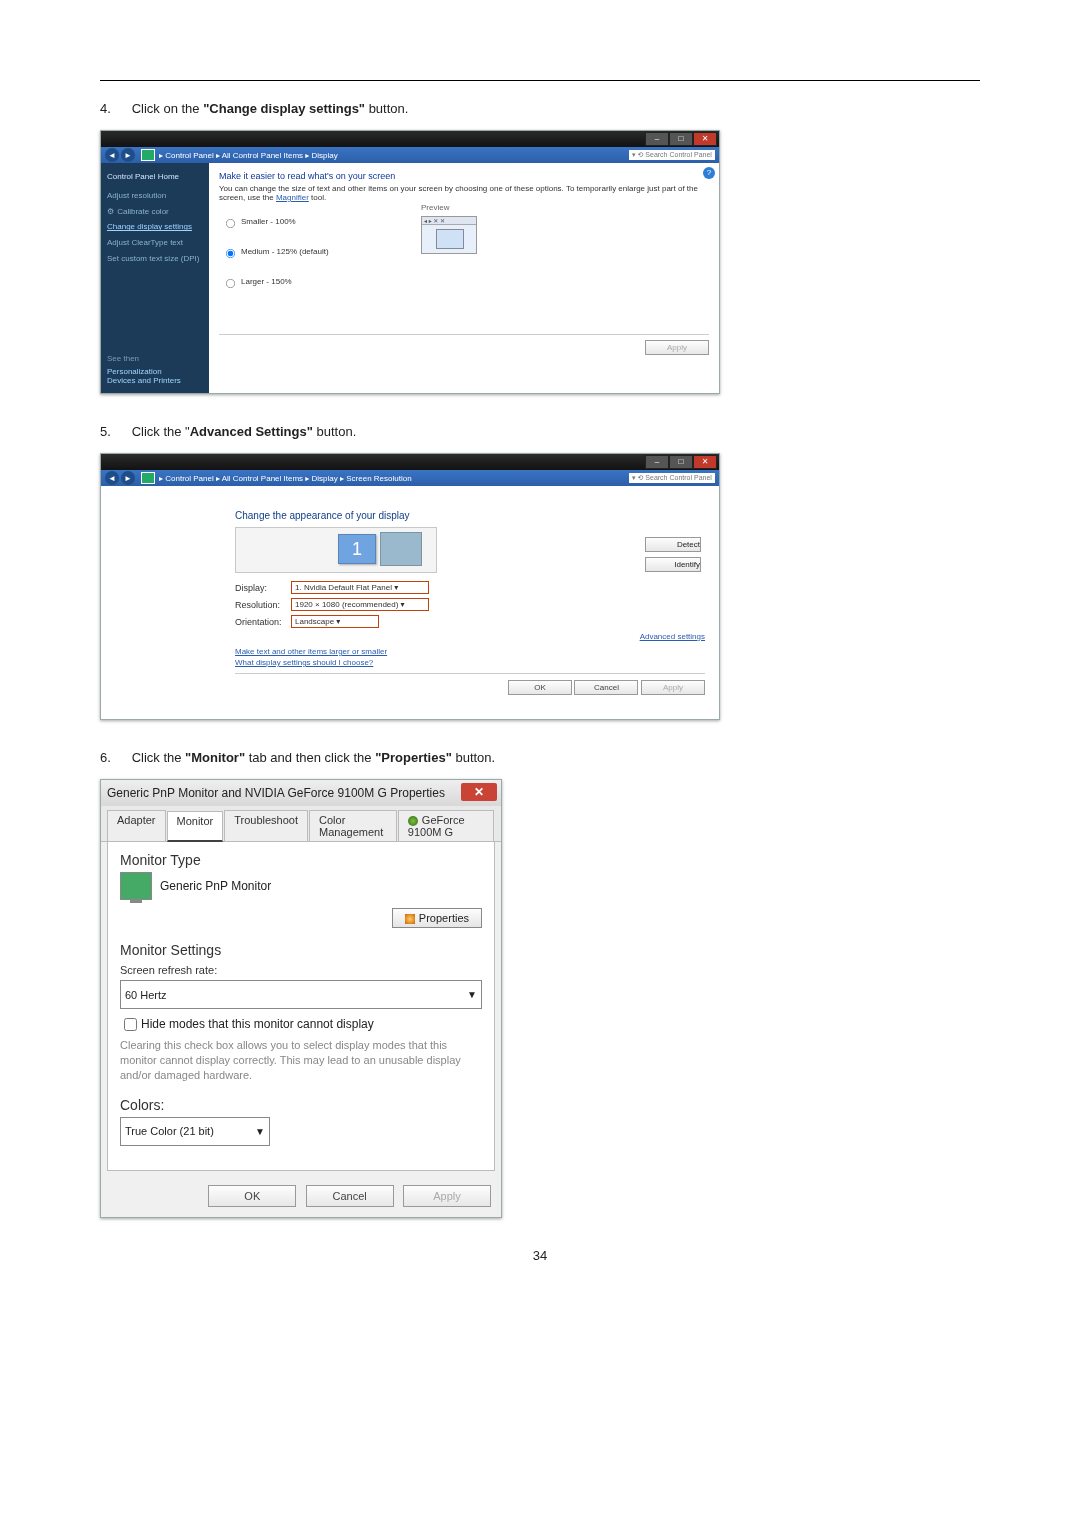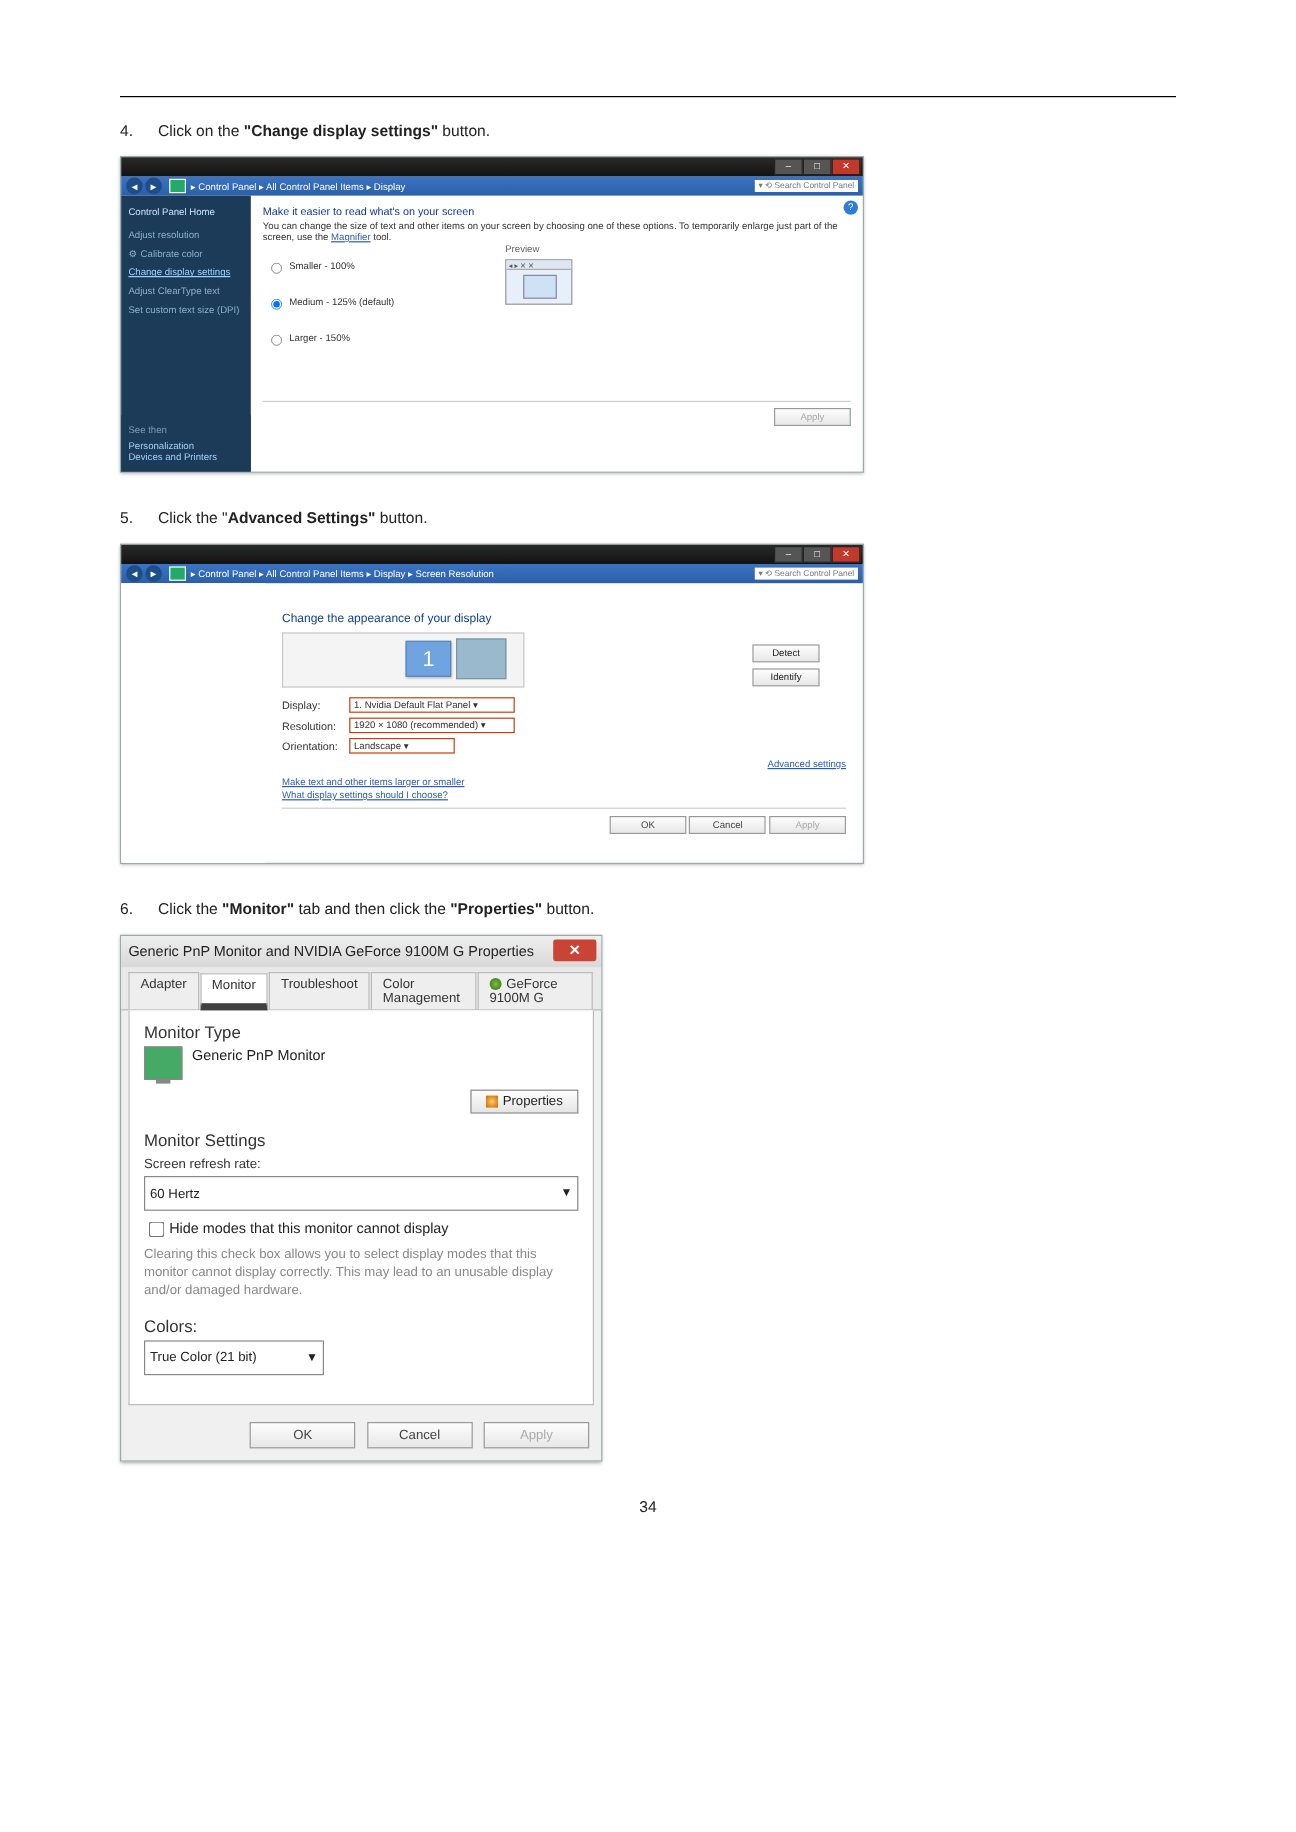--- a/index.html
+++ b/index.html
@@ -50,42 +50,42 @@
 .wbtn.dis{color:#aaa}
 .seealso{position:absolute;left:0;bottom:0;width:96px;background:#1b3b58;color:#9fd3ff;font-size:8px;padding:8px 6px}
 .seealso .hd{color:#7a9abb;margin-bottom:4px}
 
 
 .main2{flex:1;padding:24px 14px;position:relative}
 .main2 h4{color:#0f3f8b;font-weight:normal;font-size:10px;margin:0 0 6px}
 .dispbox{border:1px solid #c8c8c8;background:#f4f4f4;height:44px;width:200px;position:relative;margin-bottom:8px}
 .mon1{position:absolute;right:60px;top:6px;width:36px;height:28px;background:#6fa4e0;border:1px solid #5a85b8;color:#fff;text-align:center;line-height:28px;font-size:18px;box-shadow:1px 1px 2px rgba(0,0,0,.3)}
 .mon2{position:absolute;right:14px;top:4px;width:40px;height:32px;background:#9bb9cc;border:1px solid #7c95a5}
-.sidebtn{position:absolute;right:22px;display:inline-block;width:54px;padding:2px 0;font-size:8px;border:1px solid #999;background:linear-gradient(#fdfdfd,#e7e7e7);text-align:center}
+.sidebtn{position:absolute;right:4px;display:inline-block;width:54px;padding:2px 0;font-size:8px;border:1px solid #999;background:linear-gradient(#fdfdfd,#e7e7e7);text-align:right}
 .sidebtn.a{top:10px}.sidebtn.b{top:30px}
 .frow{display:flex;align-items:center;margin:4px 0;font-size:9px;color:#333}
 .frow label{width:56px}
 .fsel{border:1px solid #c2410c;background:#fff;font-size:8px;padding:1px 3px;min-width:130px;display:inline-block;position:relative}
 .advlnk{text-align:right;font-size:8px;margin:2px 0 6px}
 .advlnk a{color:#2a5db0;text-decoration:underline}
 .linklist a{color:#2a5db0;font-size:8px;text-decoration:underline;display:block;margin:2px 0}
 .btnrow{border-top:1px solid #ccc;margin-top:6px;padding-top:6px;text-align:right}
 
 
 .dlg{width:400px;font-size:12px;background:#f0f0f0;color:#222}
 .dlg .dtitle{height:26px;background:linear-gradient(#efefef,#d8d8d8);display:flex;align-items:center;padding:0 6px;font-size:12px;position:relative}
 .dlg .dclose{position:absolute;right:4px;top:3px;width:36px;height:18px;background:#c94434;color:#fff;text-align:center;line-height:18px;border-radius:2px;font-weight:bold}
 .tabs{display:flex;border-bottom:1px solid #bbb;background:#e9e9e9;padding:4px 6px 0}
 .tab{padding:3px 9px;font-size:11px;border:1px solid #bbb;border-bottom:none;background:#eee;margin-right:1px;color:#333}
-.tab.sel{background:#fff;font-weight:normal;border-bottom:6px solid #404040;position:relative;top:1px}
+.tab.sel{background:#fff;font-weight:normal;border-bottom:2px solid #404040;position:relative;top:1px}
 .nvicon{display:inline-block;width:10px;height:10px;border-radius:50%;background:radial-gradient(#7dbf3e,#2f6b14);margin-right:4px;vertical-align:middle}
 .dbody{background:#fff;margin:0 6px 8px;border:1px solid #bbb;border-top:none;padding:10px 12px}
 .group{margin-bottom:14px}
 .glabel{font-size:14px;color:#333;margin-bottom:4px}
-.mtype{display:flex;}
+.mtype{display:flex;align-items:center}
 .monicon{width:30px;height:26px;background:#4a6;border:1px solid #888;margin-right:8px;position:relative}
 .monicon::after{content:"";position:absolute;left:9px;top:26px;width:12px;height:4px;background:#888}
 .propbtn{float:right;margin-top:8px;padding:3px 12px;border:1px solid #888;background:linear-gradient(#fdfdfd,#e5e5e5);font-size:11px}
 .propbtn .pi{display:inline-block;width:10px;height:10px;background:radial-gradient(#fc6,#c60);margin-right:4px;vertical-align:middle}
 .sel2{border:1px solid #888;background:#fff;font-size:11px;padding:3px 4px;height:21px;display:flex;align-items:center;justify-content:space-between}
 .sel2 .car{font-size:10px}
 .chk{margin-top:6px}
 .chk input{vertical-align:middle;margin-right:4px}
 .gray{color:#888;font-size:11px;line-height:1.35;margin:4px 0}
 .dbtnrow{text-align:right;padding:6px 10px 10px}

